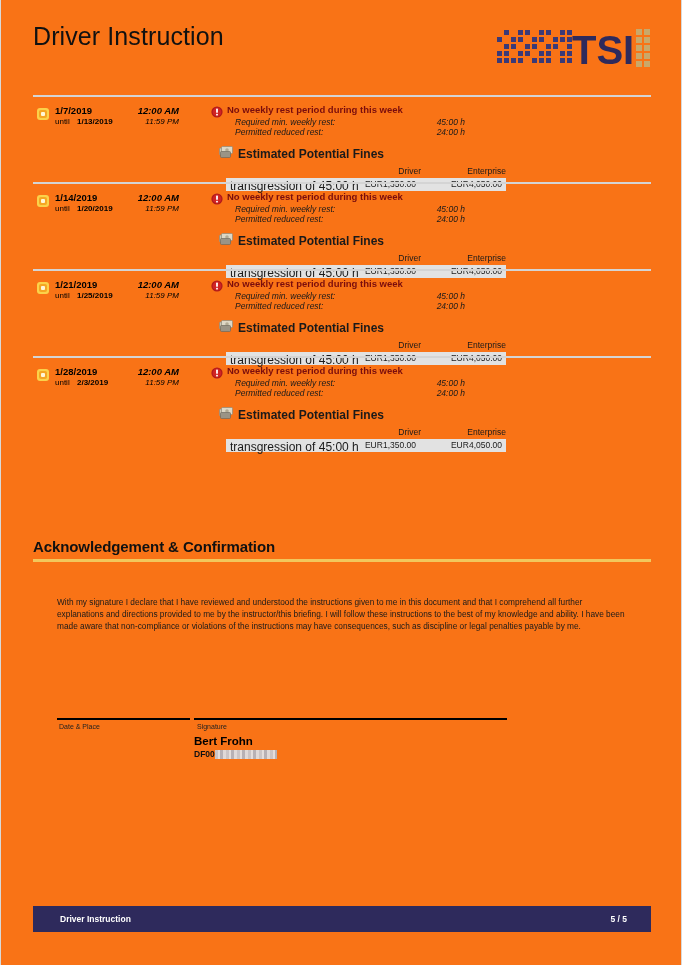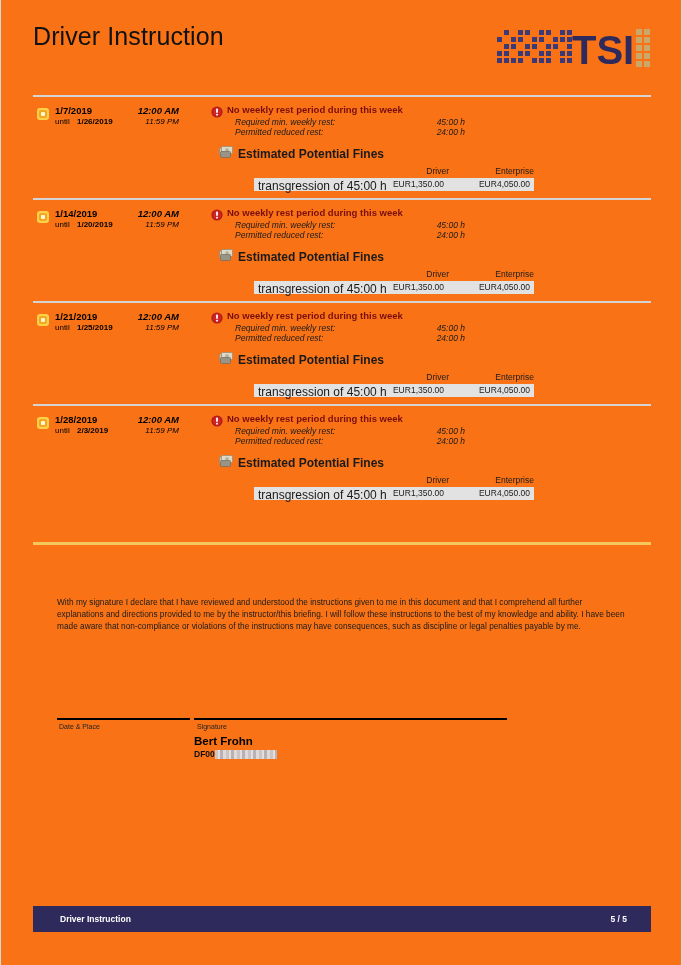--- a/index.html
+++ b/index.html
@@ -61,21 +61,21 @@
   }
 
   
   .entries {
     position: absolute;
     left: 33px; top: 95px;
     width: 618px;
   }
   .entry {
     position: relative;
-    height: 103px;
+    height: 87px;
   }
   .entry-sep {
     position: absolute;
     left: 0; top: 0;
     width: 618px; height: 2px;
     background: #d4d4d4;
   }
   .entry-body {
     position: absolute;
     left: 0; top: 6px;
@@ -163,21 +163,20 @@
     font-size: 12px;
     font-weight: bold;
     color: #1a1a1a;
     white-space: nowrap;
   }
 
   .fines-table {
     position: absolute;
     left: 49px; top: 65px;
     width: 280px;
-    margin-left: 28px;
   }
   .fines-head {
     position: relative;
     height: 12px;
   }
   .fines-head .col-driver,
   .fines-head .col-ent {
     position: absolute;
     top: 0;
     font-size: 8.5px;
@@ -420,21 +419,21 @@
             <rect x="0" y="0" width="12" height="12" rx="3" fill="#fbd24a"></rect>
             <rect x="2" y="2" width="8" height="8" rx="2" fill="#f5a623"></rect>
             <rect x="4" y="4" width="4" height="4" rx="1" fill="#fff6d6"></rect>
           </svg>
           <div class="date-line1">
             <span class="d">1/7/2019</span>
             <span class="t">12:00 AM</span>
           </div>
           <div class="date-line2">
             <span class="u">until</span>
-            <span class="d">1/26/2019</span>
+            <span class="d">1/13/2019</span>
             <span class="t">11:59 PM</span>
           </div>
         </div>
 
         <div class="viol-col">
           <svg class="alert-icon" viewBox="0 0 12 12">
             <circle cx="6" cy="6" r="5.6" fill="#b01a1a"></circle>
             <circle cx="6" cy="6" r="4.4" fill="#d02424"></circle>
             <rect x="5.1" y="2.6" width="1.8" height="4.2" rx="0.6" fill="#ffffff"></rect>
             <rect x="5.1" y="7.7" width="1.8" height="1.8" rx="0.6" fill="#ffffff"></rect>
@@ -659,20 +658,21 @@
             </div>
           </div>
         </div>
 
       </div>
     </div>
 
   </div>
 
   <div class="ack">
+    <div class="ack-title">Acknowledgement &amp; Confirmation</div>
     <div class="ack-rule"></div>
     <div class="ack-text">With my signature I declare that I have reviewed and understood the instructions given to me in this document and that I comprehend all further explanations and directions provided to me by the instructor/this briefing. I will follow these instructions to the best of my knowledge and ability. I have been made aware that non-compliance or violations of the instructions may have consequences, such as discipline or legal penalties payable by me.</div>
   </div>
 
   <div class="sig">
     <div class="sig-line-date"></div>
     <div class="sig-line-sign"></div>
     <div class="sig-lbl-date">Date &amp; Place</div>
     <div class="sig-lbl-sign">Signature</div>
     <div class="sig-name">Bert Frohn</div>

